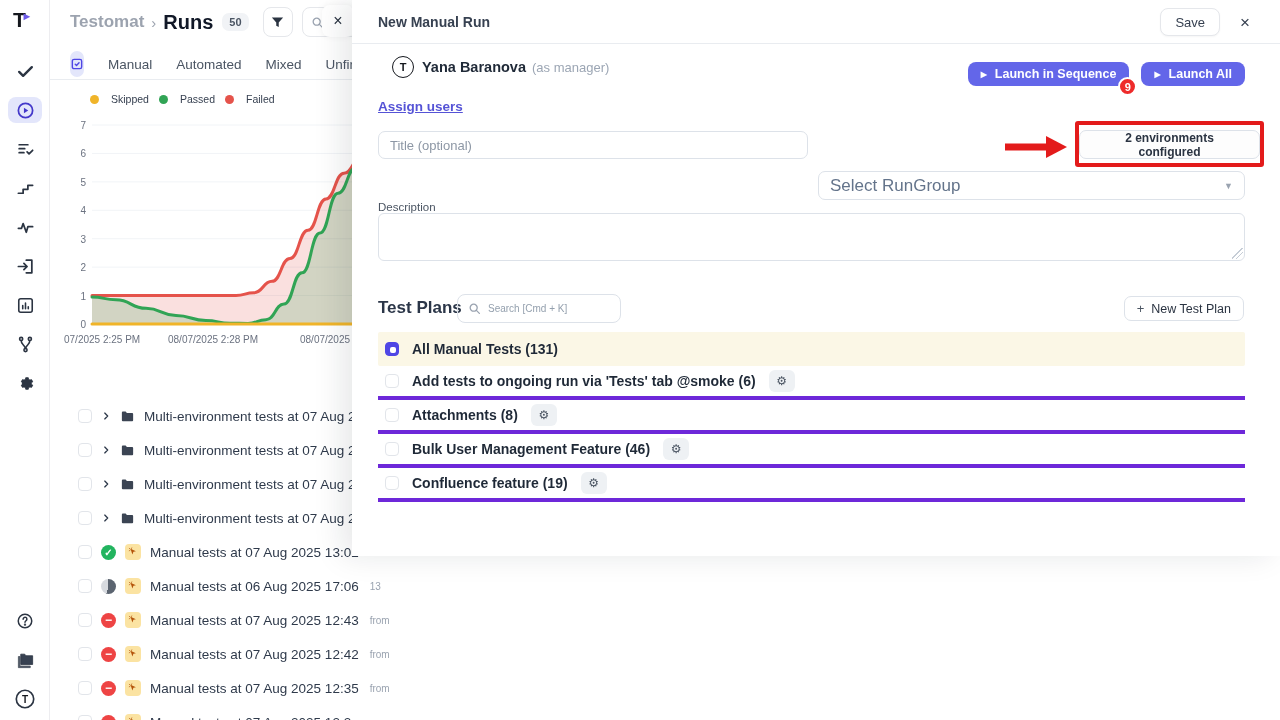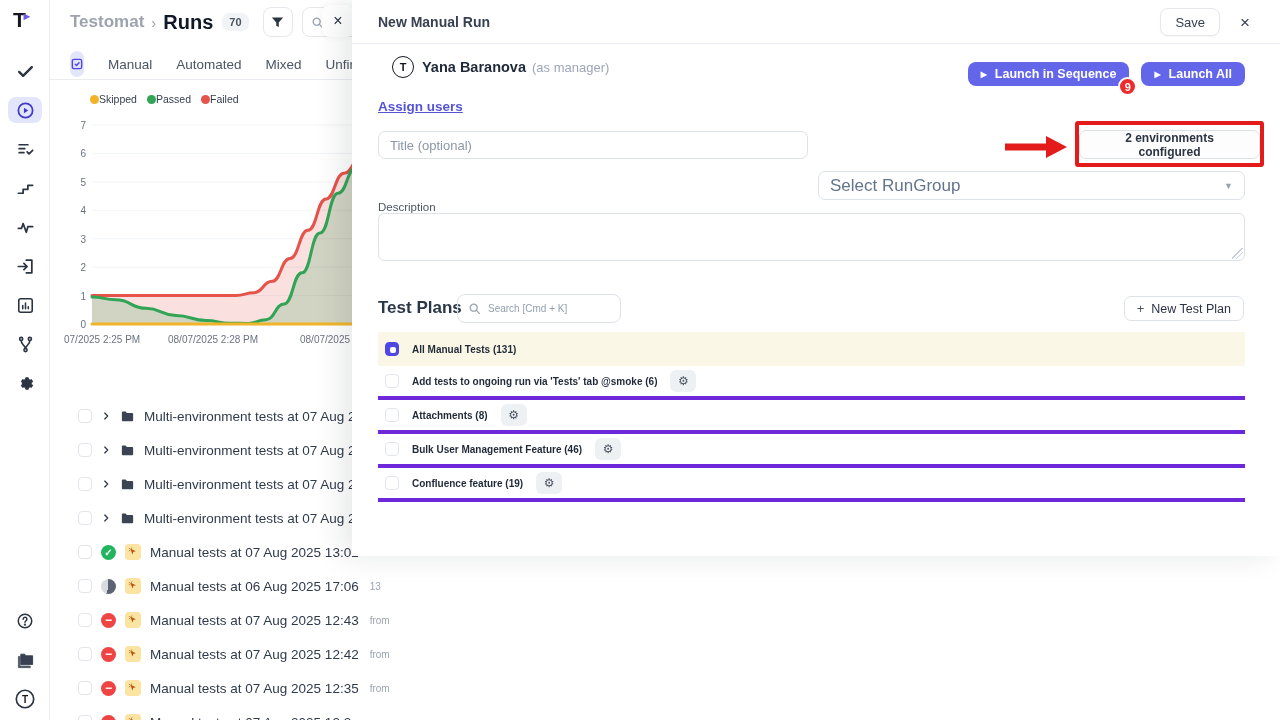--- a/index.html
+++ b/index.html
@@ -35,21 +35,21 @@
     border:0; border-radius:8px; box-shadow:0 0 6px rgba(0,0,0,.06); font-size:16px; color:#2b3442; cursor:pointer; }
 
   .bg-tabs { position:absolute; left:0; top:49px; width:302px; height:31px; display:flex; align-items:center;
     border-bottom:1px solid #e9ecf0; }
   .tab-icbtn { width:26px; height:26px; margin-left:20px; background:#e3e6fb; border-radius:7px;
     display:flex; align-items:center; justify-content:center; cursor:pointer; }
   .bg-tab { font-size:13.5px; color:#4b5563; margin-left:24px; white-space:nowrap; cursor:pointer; }
 
   .chart-wrap { position:absolute; left:0; top:86px; width:302px; height:268px; overflow:hidden; }
   .legend { position:absolute; left:40px; top:7px; display:flex; gap:10px; align-items:center; }
-  .legend-item { display:flex; align-items:center; gap:0; font-size:10.5px; color:#374151; }
+  .legend-item { display:flex; align-items:center; gap:12px; font-size:10.5px; color:#374151; }
   .legend-dot { width:9px; height:9px; border-radius:50%; }
   .y-tick { position:absolute; left:0; width:36px; text-align:right; font-size:10px; color:#6b7280; }
   .plot { position:absolute; left:42px; top:39px; overflow:visible; }
   .x-lab { position:absolute; top:248px; font-size:10px; color:#6b7280; white-space:nowrap; }
   .x-lab:nth-of-type(1){ left:14px; } .x-lab:nth-of-type(2){ left:118px; } .x-lab:nth-of-type(3){ left:250px; }
 
   .runs-list { position:absolute; left:0; top:399px; width:302px; }
   .run-row { height:34px; display:flex; align-items:center; gap:9px; padding-left:28px; white-space:nowrap; cursor:pointer; }
   .cb { flex:0 0 auto; width:14px; height:14px; border:1px solid #e2e5ea; border-radius:4px; background:#fff; cursor:pointer; position:relative; }
   .cb.checked { background:#4f46e5; border-color:#4f46e5; }
@@ -127,21 +127,21 @@
   .tp-search input { border:0; outline:0; width:120px; font-size:10px; font-family:inherit; color:#8b5cf6; }
   .tp-search input::placeholder { color:#94a0ae; }
   .new-plan-btn { position:absolute; right:36px; top:296px; height:25px; padding:0 12px; background:#fff;
     border:1px solid #dde2e9; border-radius:7px; font-size:12.5px; color:#2b3442; cursor:pointer;
     display:flex; align-items:center; gap:7px; }
   .new-plan-btn .plus { font-size:13px; color:#4b5563; }
 
   .plans { position:absolute; left:26px; top:332px; width:867px; }
   .plan-row { height:34px; display:flex; align-items:center; gap:13px; padding-left:7px; border-bottom:4px solid #6d28d9; cursor:pointer; }
   .plan-row.hl { background:#fbf7e6; border-bottom:0; border-radius:2px; }
-  .plan-label { font-size:10px; font-weight:600; color:#1f2937; }
+  .plan-label { font-size:14px; font-weight:600; color:#1f2937; }
   .gear-btn { width:26px; height:22px; background:#eef1f4; border:0; border-radius:6px; cursor:pointer;
     display:flex; align-items:center; justify-content:center; font-size:12px; color:#4b5563; }
 
   .ic-svg { display:block; }
 </style>
 </head>
 <body>
 
 <div class="rail">
   <div class="logo"><span>T</span><i>▸</i></div>
@@ -221,21 +221,21 @@
         </svg>
     </div>
   </div>
 </div>
 
 <div class="bg">
   <div class="bg-header">
     <span class="crumb-root">Testomat</span>
     <span class="crumb-sep">›</span>
     <span class="crumb-cur">Runs</span>
-    <span class="count-badge">70</span>
+    <span class="count-badge">50</span>
     <button class="filter-btn">
       <svg width="15" height="15" viewBox="0 0 24 24" fill="#2b3442">
           <path d="M3 4h18l-7 8v7l-4-2v-5z"></path>
         </svg>
     </button>
     <div class="search-box">
       <svg width="13" height="13" viewBox="0 0 24 24" fill="none" stroke="#9aa3b0" stroke-width="2.4">
           <circle cx="10.5" cy="10.5" r="6.5"></circle>
           <path d="M15.5 15.5L21 21" stroke-linecap="round"></path>
         </svg>

